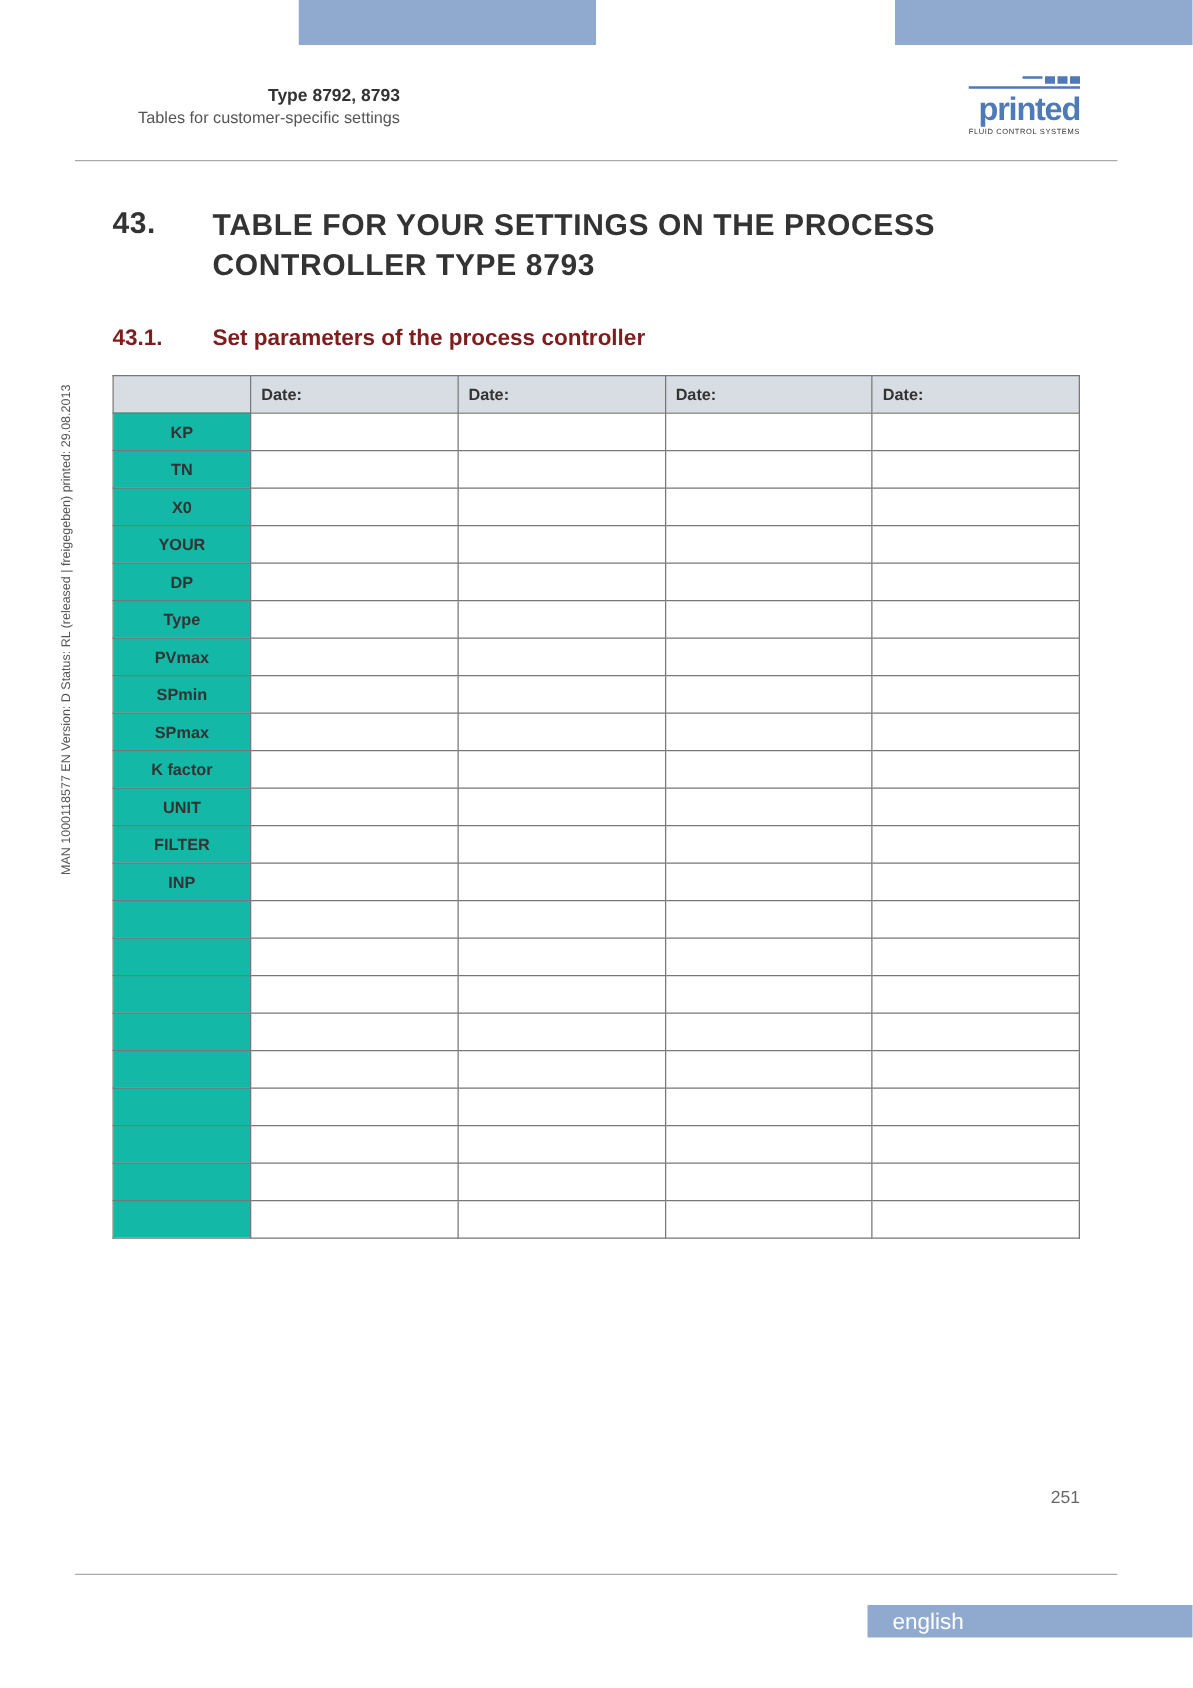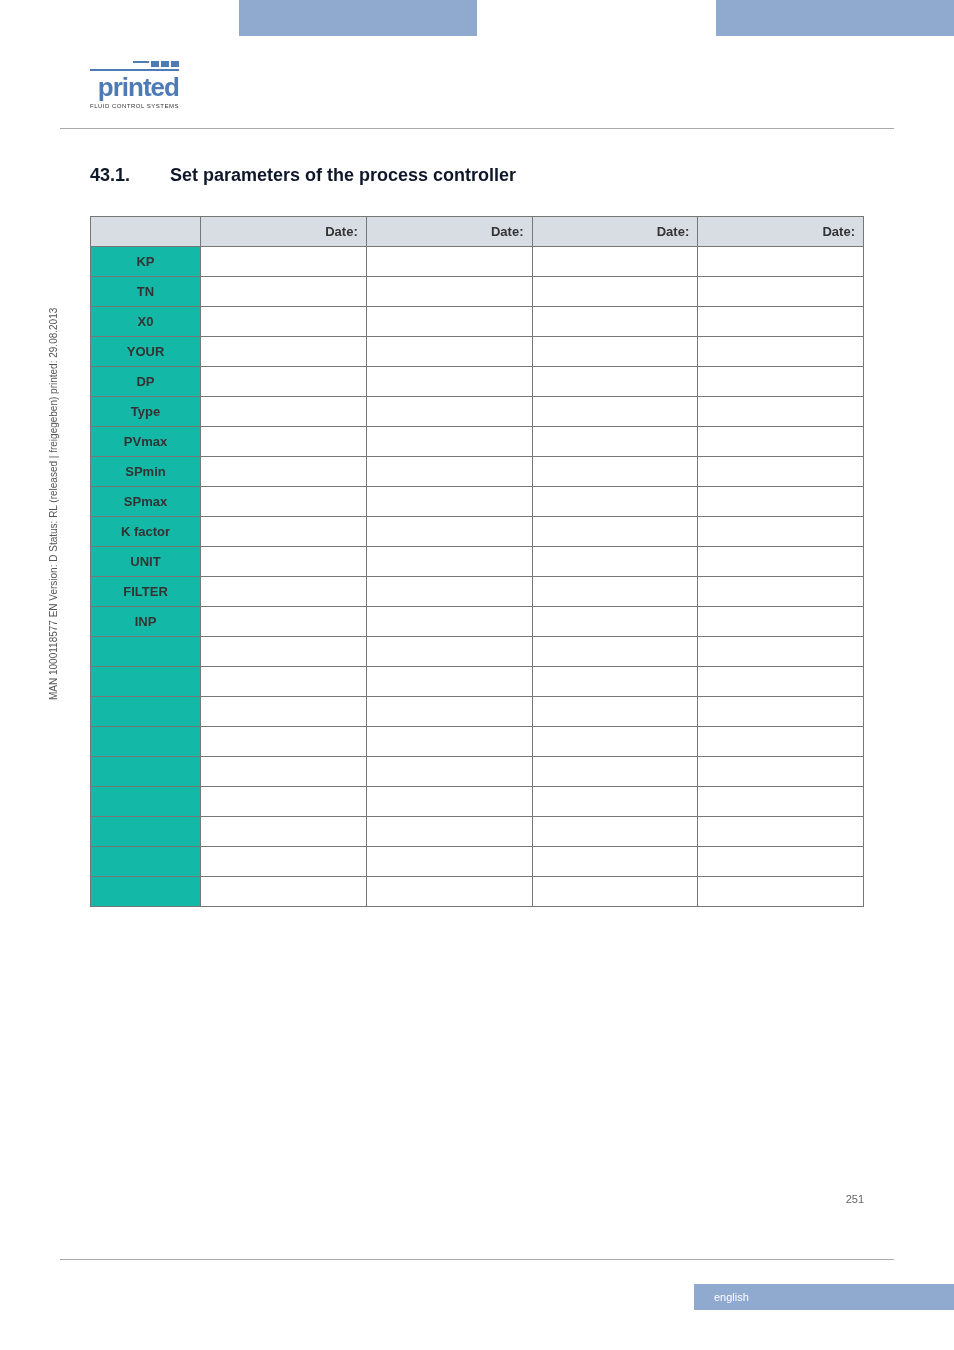--- a/index.html
+++ b/index.html
@@ -77,67 +77,67 @@
     color: #333;
     letter-spacing: 0.5px;
     margin-bottom: 30px;
   }
   .h1 .num { width: 80px; flex-shrink:0; }
   .h1 .txt { line-height: 1.35; }
   .h2 {
     display: flex;
     font-size: 18px;
     font-weight: bold;
-    color: #0f172a;
-    margin-bottom: 30px;
+    color: #7f1d1d;
+    margin-bottom: 19px;
   }
   .h2 .num { width: 80px; flex-shrink:0; }
   table {
     border-collapse: collapse;
     width: 100%;
   }
   th, td {
     border: 1px solid #777;
     height: 30px;
     font-size: 13px;
     padding: 0 8px;
   }
   thead th {
     background: #d8dde3;
-    text-align: right;
+    text-align: left;
     font-weight: bold;
   }
   thead th:first-child {
     background: #d8dde3;
   }
   tbody td:first-child {
     background: #14b8a6;
     text-align: center;
     font-weight: bold;
     width: 110px;
   }
   tbody td.datacell {
     background: #ffffff;
   }
   .page-num {
     position: absolute;
     bottom: 145px;
     right: 90px;
-    font-size: 11px;
+    font-size: 14px;
     color: #666;
   }
   .footer-bar {
     position: absolute;
     bottom: 40px;
     right: 0;
     width: 260px;
     height: 26px;
     background: #8fa9cf;
     color: #fff;
-    font-size: 11px;
+    font-size: 18px;
     display: flex;
     align-items: center;
     padding-left: 20px;
   }
   .hr-footer {
     position: absolute;
     bottom: 90px;
     left: 60px; right: 60px;
     border-top: 1px solid #aaa;
   }
@@ -146,37 +146,45 @@
 <body>
 
 <div class="top-bar">
   <div class="seg"></div>
   <div class="seg blue1"></div>
   <div class="seg"></div>
   <div class="seg blue2"></div>
 </div>
 
 <div class="header">
+  <div class="header-left">
+    <div class="type-line">Type 8792, 8793</div>
+    <div class="sub-line">Tables for customer-specific settings</div>
+  </div>
   <div class="logo">
     <div class="logo-bars">
       <span></span>
         <span></span>
         <span></span>
         <span></span>
     </div>
     <div class="logo-text">printed</div>
     <div class="logo-sub">FLUID CONTROL SYSTEMS</div>
   </div>
 </div>
 
 <div class="hr-line"></div>
 
 <div class="side-text">MAN  1000118577  EN  Version: D  Status: RL (released | freigegeben)  printed: 29.08.2013</div>
 
 <div class="content">
+  <div class="h1">
+    <div class="num">43.</div>
+    <div class="txt">TABLE FOR YOUR SETTINGS ON THE PROCESS CONTROLLER TYPE 8793</div>
+  </div>
   <div class="h2">
     <div class="num">43.1.</div>
     <div class="txt">Set parameters of the process controller</div>
   </div>
 
   <table>
     <thead>
       <tr>
         <th></th>
         <th>Date:</th>

